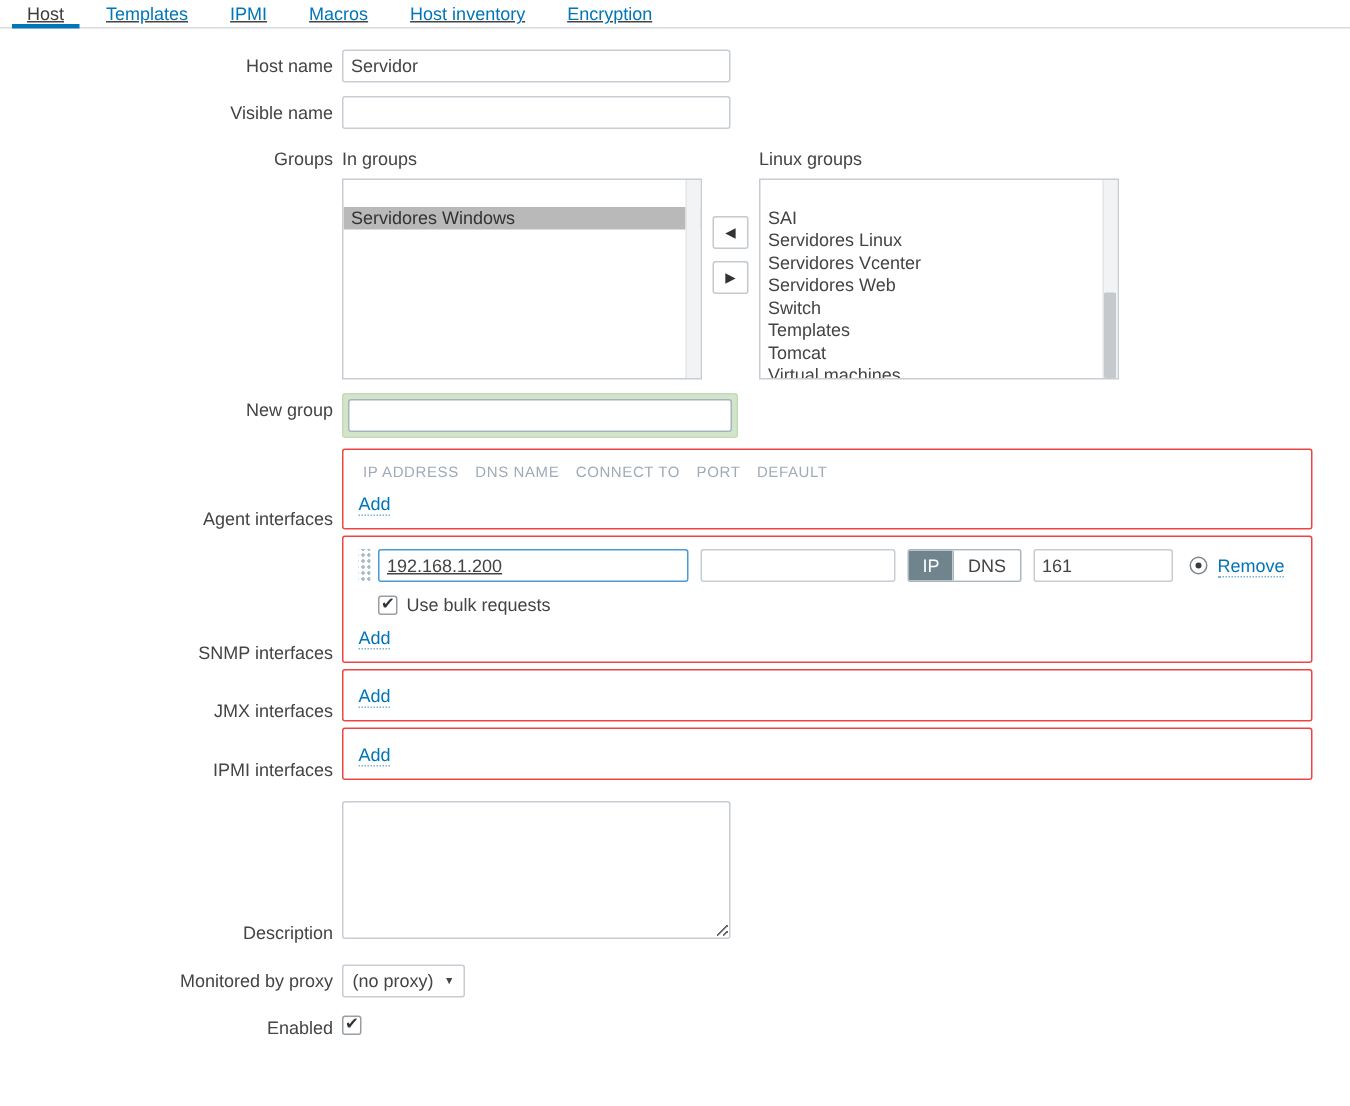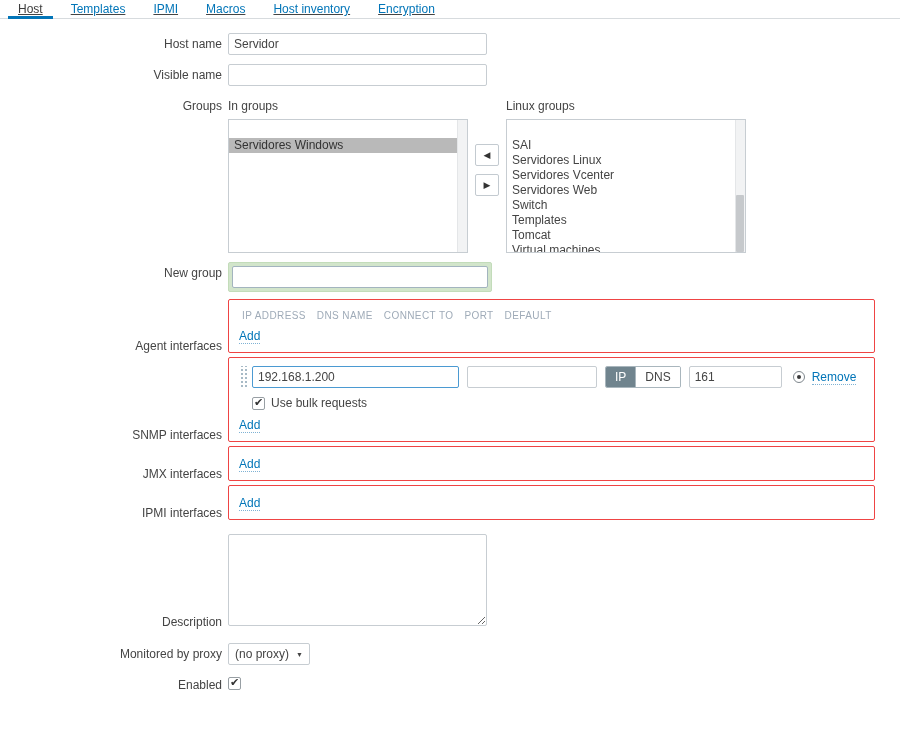--- a/index.html
+++ b/index.html
@@ -38,21 +38,21 @@
 
   
   .ifbox { width:647px; border:1px solid #ef4444; border-radius:2px; padding:8px 10px; }
   .if-cols { display:flex; gap:11px; color:#9fabb8; font-size:10px; letter-spacing:0.4px; padding:2px 0 0 3px; }
   .add-link, .rm-link { display:inline-block; color:#0275b8; border-bottom:1px dotted #7fb2d4; cursor:pointer; line-height:14px; }
   .ifbox .add-link { margin-top:8px; }
 
   
   .snmp-row { display:flex; align-items:center; }
   .drag-handle { width:8px; height:22px; margin-right:5px; background-image:radial-gradient(circle, #a7bac6 1px, transparent 1.3px); background-size:4px 4px; background-position:1px 2px; cursor:grab; }
-  .ip-input { width:207px; border-color:#4b9ad2; }
+  .ip-input { width:207px; border-color:#4b9ad2;text-decoration:underline; }
   .dns-input { width:130px; margin-left:8px; }
   .toggle { display:flex; margin-left:8px; height:22px; border:1px solid #a9b6bd; border-radius:2px; overflow:hidden; }
   .toggle .opt { padding:0 9px; line-height:20px; background:#fff; color:#444; cursor:pointer; }
   .toggle .opt + .opt { border-left:1px solid #a9b6bd; }
   .toggle .opt.on { background:#70848e; color:#fff; }
   .port-input { width:93px; margin-left:8px; }
   .radio { width:12px; height:12px; border:1px solid #7e868c; border-radius:50%; margin-left:11px; background:#fff; position:relative; flex:0 0 auto; cursor:pointer; }
   .radio.checked::after { content:""; position:absolute; left:3px; top:3px; width:4px; height:4px; border-radius:50%; background:#3a3a3a; }
   .snmp-row .rm-link { margin-left:7px; }
   .bulk-row { display:flex; align-items:center; margin:8px 0 0 13px; }

